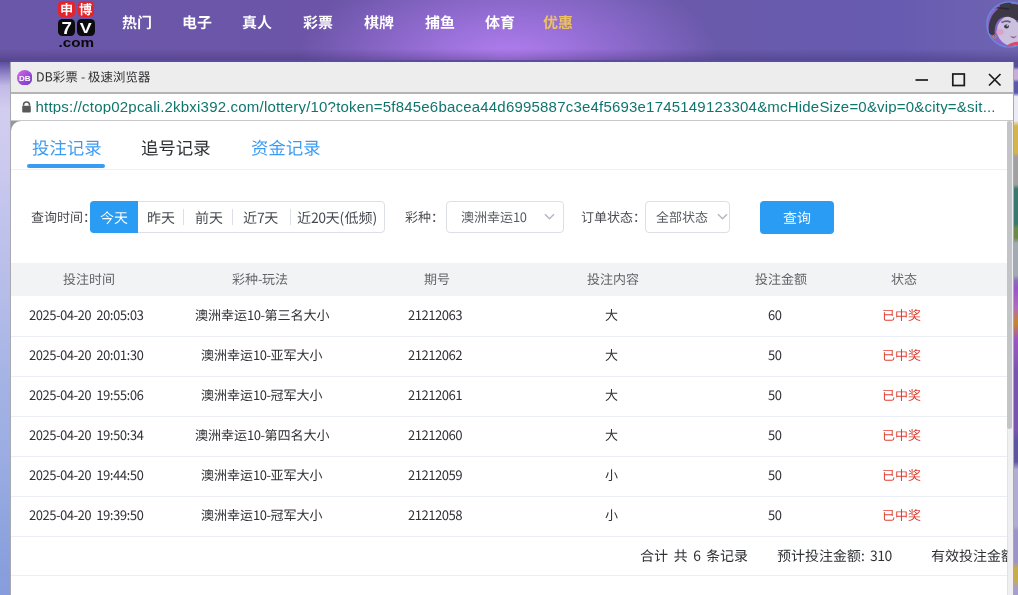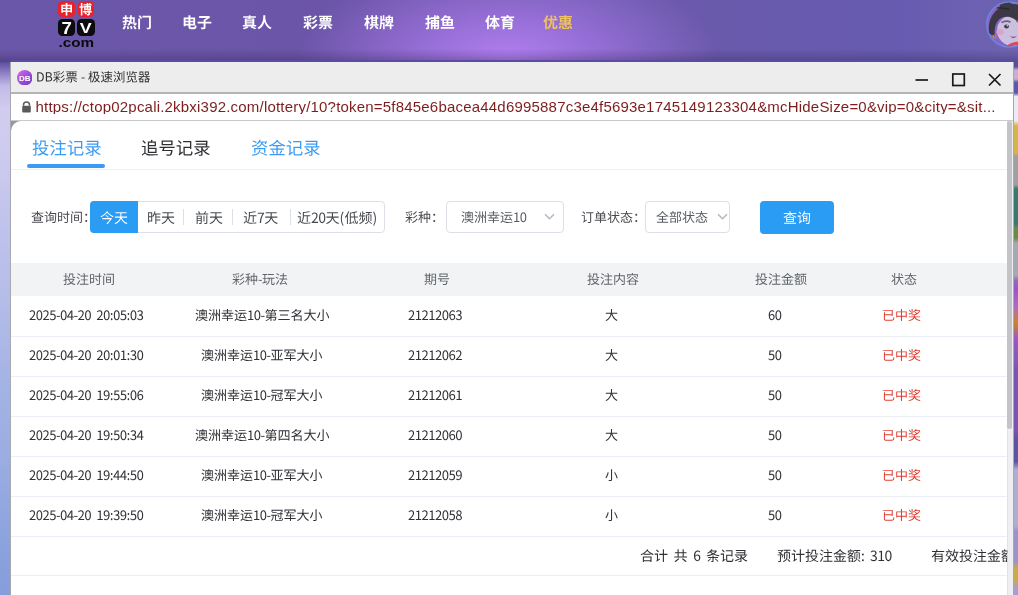--- a/index.html
+++ b/index.html
@@ -240,21 +240,21 @@
 <g stroke="#1a1a1a" stroke-width="1.7" fill="none">
 <path d="M10.5 18 H 23"></path>
 <rect x="47.8" y="12" width="11.5" height="11.5"></rect>
 <path d="M84 12 L95.5 23.5 M95.5 12 L84 23.5"></path>
 </g>
     </svg>
     <svg style="position:absolute;left:21px;top:100.5px" width="11" height="13" viewBox="0 0 11 13">
 <path d="M2.5 4.8 V4 a3 3 0 0 1 6 0 V4.8" stroke="#595959" stroke-width="1.5" fill="none"></path>
 <rect x="1.2" y="4.8" width="8.6" height="6.8" rx="1" fill="#595959"></rect>
     </svg>
-    <div style="position:absolute;left:35.5px;top:98.4px;width:970px;height:16px;line-height:16px;font:15px 'Liberation Sans',sans-serif;letter-spacing:0.2px;color:#7f1d1d;white-space:nowrap;overflow:hidden">https://ctop02pcali.2kbxi392.com/lottery/10?token=5f845e6bacea44d6995887c3e4f5693e1745149123304&amp;mcHideSize=0&amp;vip=0&amp;city=&amp;sit...</div>
+    <div style="position:absolute;left:35.5px;top:98.4px;width:970px;height:16px;line-height:16px;font:15px 'Liberation Sans',sans-serif;letter-spacing:0.2px;color:#0f766e;white-space:nowrap;overflow:hidden">https://ctop02pcali.2kbxi392.com/lottery/10?token=5f845e6bacea44d6995887c3e4f5693e1745149123304&amp;mcHideSize=0&amp;vip=0&amp;city=&amp;sit...</div>
     <div style="position:absolute;left:11px;top:121.2px;width:12px;height:12px;background:#97979f"></div>
     <div style="position:absolute;left:11px;top:121.2px;width:996px;height:473.8px;background:#fff;border-radius:10px 0 0 0"></div>
     <div style="position:absolute;left:1007px;top:121.2px;width:5.5px;height:473.8px;background:#efeff1;border-left:1px solid #e2e2e5;box-sizing:border-box"></div>
     <div style="position:absolute;left:1007.2px;top:121.2px;width:5px;height:308px;border-radius:2.5px;background:#c2c4c8"></div>
     <svg style="position:absolute;left:31.7px;top:137.1px;" width="69.6" height="23.7" viewBox="0 0 4000 1360" fill="#3b9bf3">
       <g transform="translate(0,1000) scale(1,-1)">
         <use href="#r6295" x="0"></use>
         <use href="#r6ce8" x="1000"></use>
         <use href="#r8bb0" x="2000"></use>
         <use href="#r5f55" x="3000"></use>

